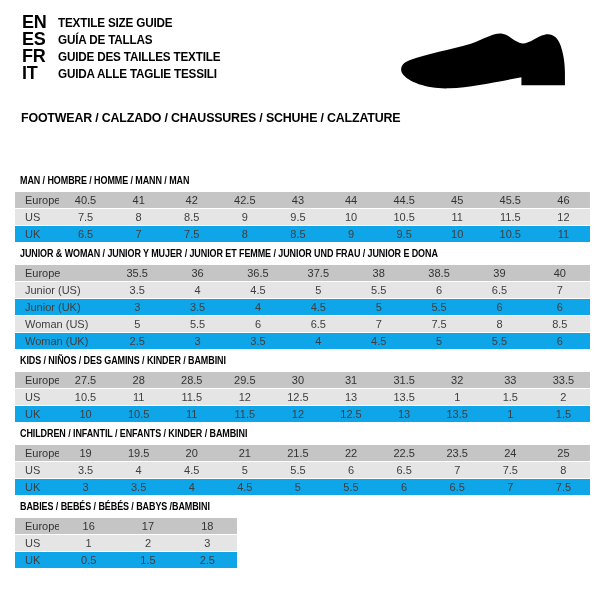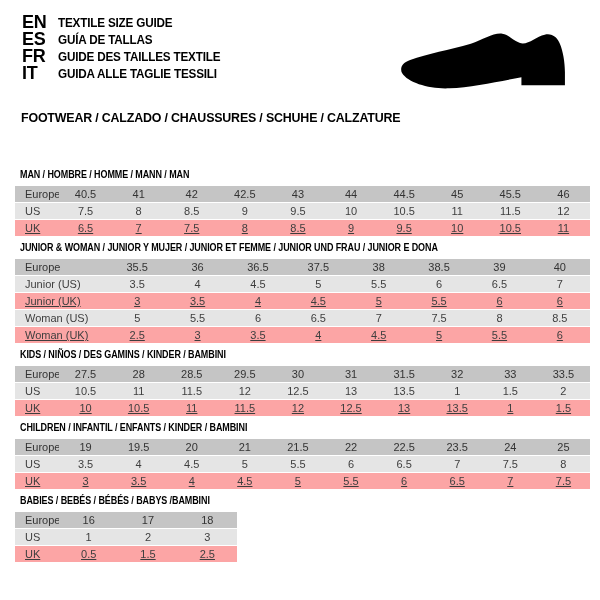--- a/index.html
+++ b/index.html
@@ -15,42 +15,42 @@
   .lang-label { font-size:13px; font-weight:bold; white-space:nowrap;
                 transform:scaleX(0.9); transform-origin:left center; letter-spacing:-0.2px; }
   .shoe { position:absolute; left:399px; top:32px; }
   .category-title {
     position:absolute; top:110px; left:21px; font-size:13.5px; font-weight:bold;
     white-space:nowrap; transform:scaleX(0.92); transform-origin:left center;
     letter-spacing:-0.2px;
   }
   .tables-container { position:absolute; top:163px; left:15px; width:575px; }
   .section { }
-  .section:first-child { margin-top:1px; }
+  .section:first-child { margin-top:7px; }
   .section-title {
     display:inline-block; margin:0 0 6px 5px; font-size:11.5px; font-weight:bold;
     white-space:nowrap; transform:scaleX(0.78); transform-origin:left center;
     letter-spacing:-0.1px; height:12px; line-height:12px;
   }
   table { border-collapse:collapse; table-layout:fixed; }
   table.t10 { width:575px; }
   table.t8  { width:575px; }
   table.t3  { width:222px; }
   table.t10 col.c0 { width:44px; }
   table.t8  col.c0 { width:92px; }
   table.t3  col.c0 { width:44px; }
   td {
     height:16px; line-height:16px; font-size:11px; color:#3e3e3e;
     text-align:center; padding:0; border-bottom:1px solid #fff;
     white-space:nowrap; overflow:hidden;
   }
   td.label { text-align:left; padding-left:10px; }
   tr.r-head td { background:#c5c5c5; color:#333; }
   tr.r-a td { background:#e5e5e5; }
-  tr.r-b td { background:#fca5a5;text-decoration:underline; }
+  tr.r-b td { background:#0ea5e9; }
 </style>
 </head>
 <body>
 
 <div class="page">
 
   <div class="lang-block">
     <div class="lang-row">
       <span class="lang-code">EN</span>
       <span class="lang-label">TEXTILE SIZE GUIDE</span>

